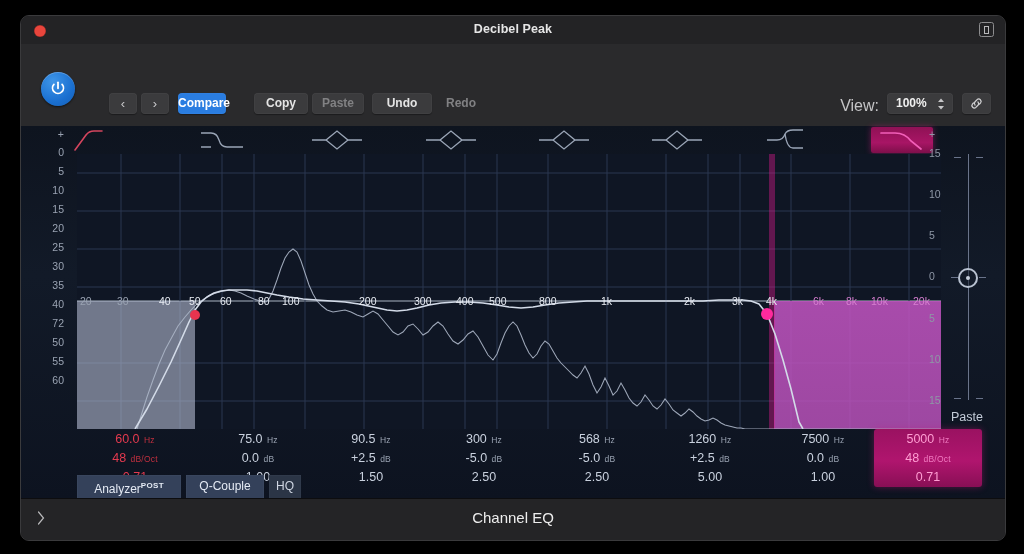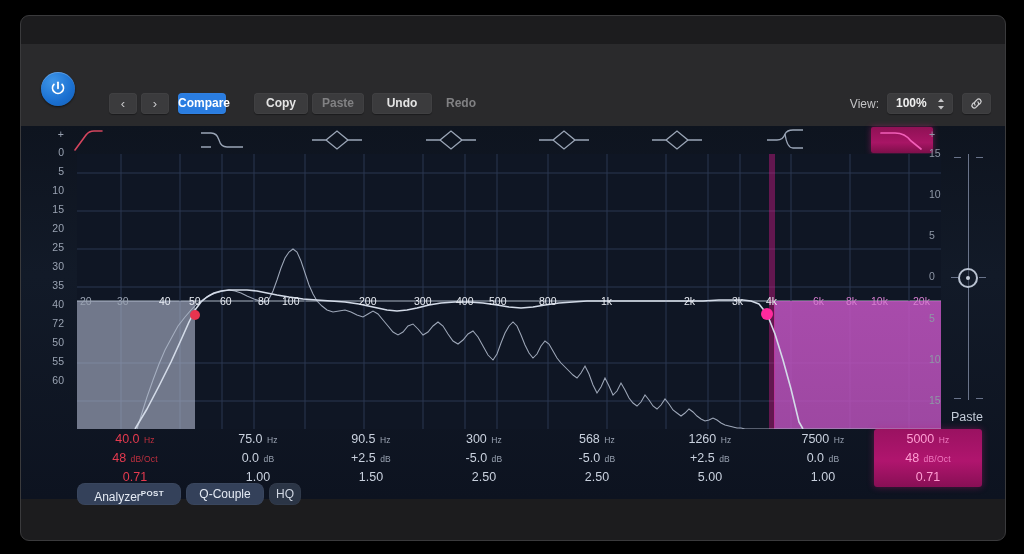--- a/index.html
+++ b/index.html
@@ -118,21 +118,21 @@
   #nav-next { left: 120px; width: 28px; }
   #btn-compare { left: 157px; width: 48px; }
   #btn-copy { left: 233px; width: 54px; }
   #btn-paste { left: 291px; width: 52px; }
   #btn-undo { left: 351px; width: 60px; }
   #btn-redo { left: 413px; width: 54px; }
   .navglyph { font-size: 13px; font-weight: normal; color: #c9c9cb; }
 
   #view-label {
     position: absolute; right: 126px; top: 53px;
-    font-size: 12px; color: #c4c4c6;
+    font-size: 16px; color: #c4c4c6;
   }
   #view-stepper {
     position: absolute; right: 52px; top: 49px;
     width: 66px; height: 21px;
     background: #3b3b3d; border-radius: 4px;
     box-shadow: inset 0 0 0 .5px rgba(255,255,255,.06), 0 1px 1px rgba(0,0,0,.35);
   }
   #view-value {
     position: absolute; left: 9px; top: 0;
     line-height: 21px; font-size: 12px; font-weight: bold; color: #f0f0f0;
@@ -252,23 +252,23 @@
   .pcol.red .punit { color: #c0303f; }
   .pcol.sel .pval { color: #ff9ed3; }
   .pcol.sel .punit { color: #f07ac0; }
 
   
   #toggles {
     position: absolute; left: 0; top: 345px;
     width: 984px; height: 28px;
   }
   .tog {
-    position: absolute; top: 12px;
-    height: 22px; line-height: 22px;
-    border-radius: 8px;
+    position: absolute; top: 4px;
+    height: 38px; line-height: 22px;
+    border-radius: 0;
     font-size: 12px; color: #cfd6e2;
     text-align: center;
     background: #2b3546;
     box-shadow: inset 0 0 0 .5px rgba(255,255,255,.06);
     box-sizing: border-box;
   }
   .tog.on { background: #34415a; color: #e4eaf4; }
   .tog sup { font-size: 8px; font-weight: bold; letter-spacing: .3px; }
   #tog-analyzer { left: 56px; width: 104px; }
   #tog-qcouple { left: 165px; width: 78px; }
@@ -290,20 +290,25 @@
     position: absolute; left: 16px; top: 12px;
     width: 8px; height: 14px;
   }
 </style>
 </head>
 <body>
 
 <div id="root">
   <div id="window">
 
+    <div id="titlebar">
+      <div id="close-dot"></div>
+      <div id="win-title">Decibel Peak</div>
+      <div id="expand-btn"></div>
+    </div>
 
     <div id="toolbar">
 
       <div id="power-btn">
         <svg id="power-glyph" viewBox="0 0 20 20">
           <path d="M10 2.2 L10 9.2" stroke="#ffffff" stroke-width="2.1" stroke-linecap="round" fill="none"></path>
           <path d="M5.2 4.6 A6.4 6.4 0 1 0 14.8 4.6" stroke="#ffffff" stroke-width="2.1" stroke-linecap="round" fill="none"></path>
         </svg>
       </div>
 
@@ -532,21 +537,21 @@
         <div id="gain-value">
           <span>0.0</span>
           <span class="unit">dB</span>
         </div>
       </div>
 
       <div id="params">
 
         <div class="pcol red" style="left:4px">
           <div class="prow r1">
-            <span class="pval">40.0</span>
+            <span class="pval">60.0</span>
             <span class="punit">Hz</span>
           </div>
           <div class="prow r2">
             <span class="pval">48</span>
             <span class="punit">dB/Oct</span>
           </div>
           <div class="prow r3">
             <span class="pval">0.71</span>
           </div>
         </div>
@@ -653,15 +658,21 @@
       <div id="toggles">
         <div class="tog on" id="tog-analyzer">
           <span>Analyzer</span><sup>POST</sup>
         </div>
         <div class="tog on" id="tog-qcouple">Q-Couple</div>
         <div class="tog" id="tog-hq">HQ</div>
       </div>
 
     </div>
 
+    <div id="footer">
+      <svg id="footer-chev" viewBox="0 0 8 14">
+        <path d="M1.5 1 L6.5 7 L1.5 13" stroke="#b9b9bb" stroke-width="1.2" fill="none" stroke-linecap="round"></path>
+      </svg>
+      <div id="footer-title">Channel EQ</div>
+    </div>
 
   </div>
 </div>
 
 </body></html>

